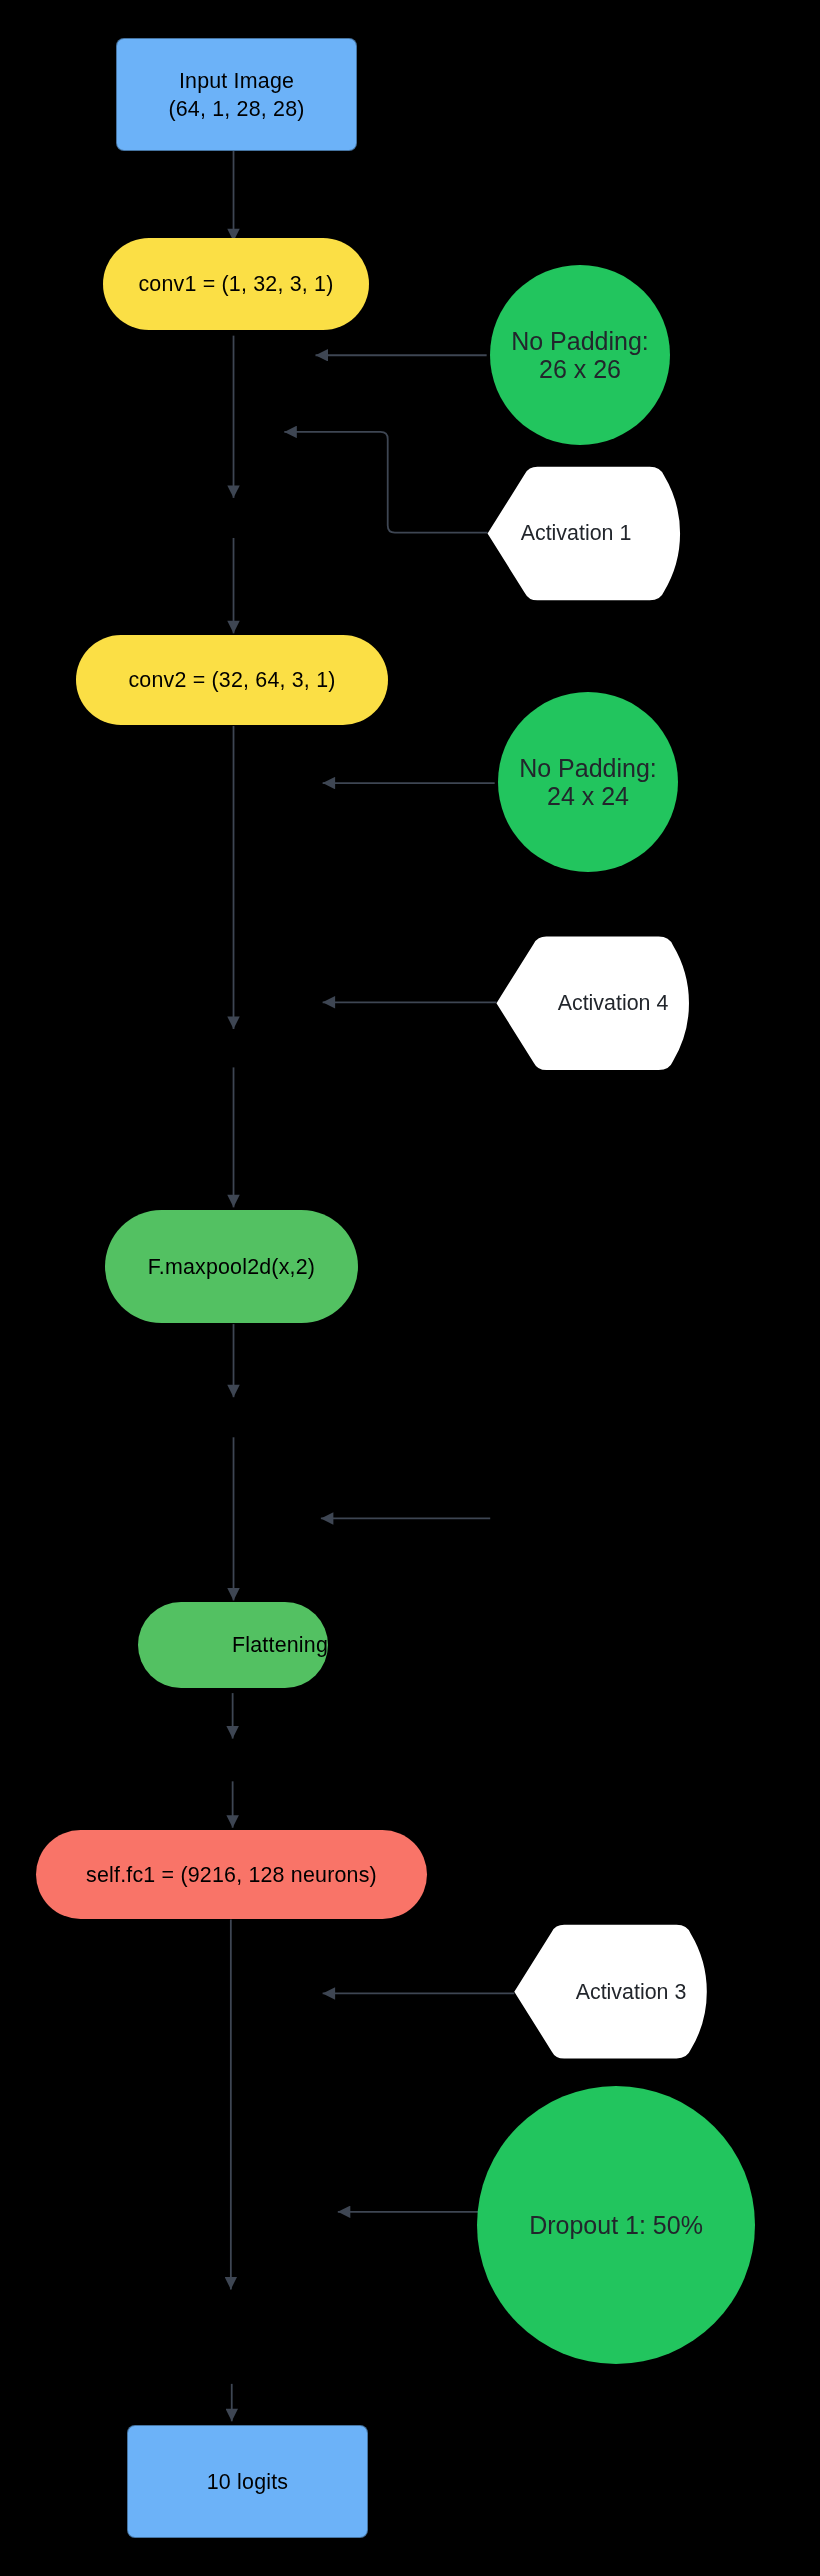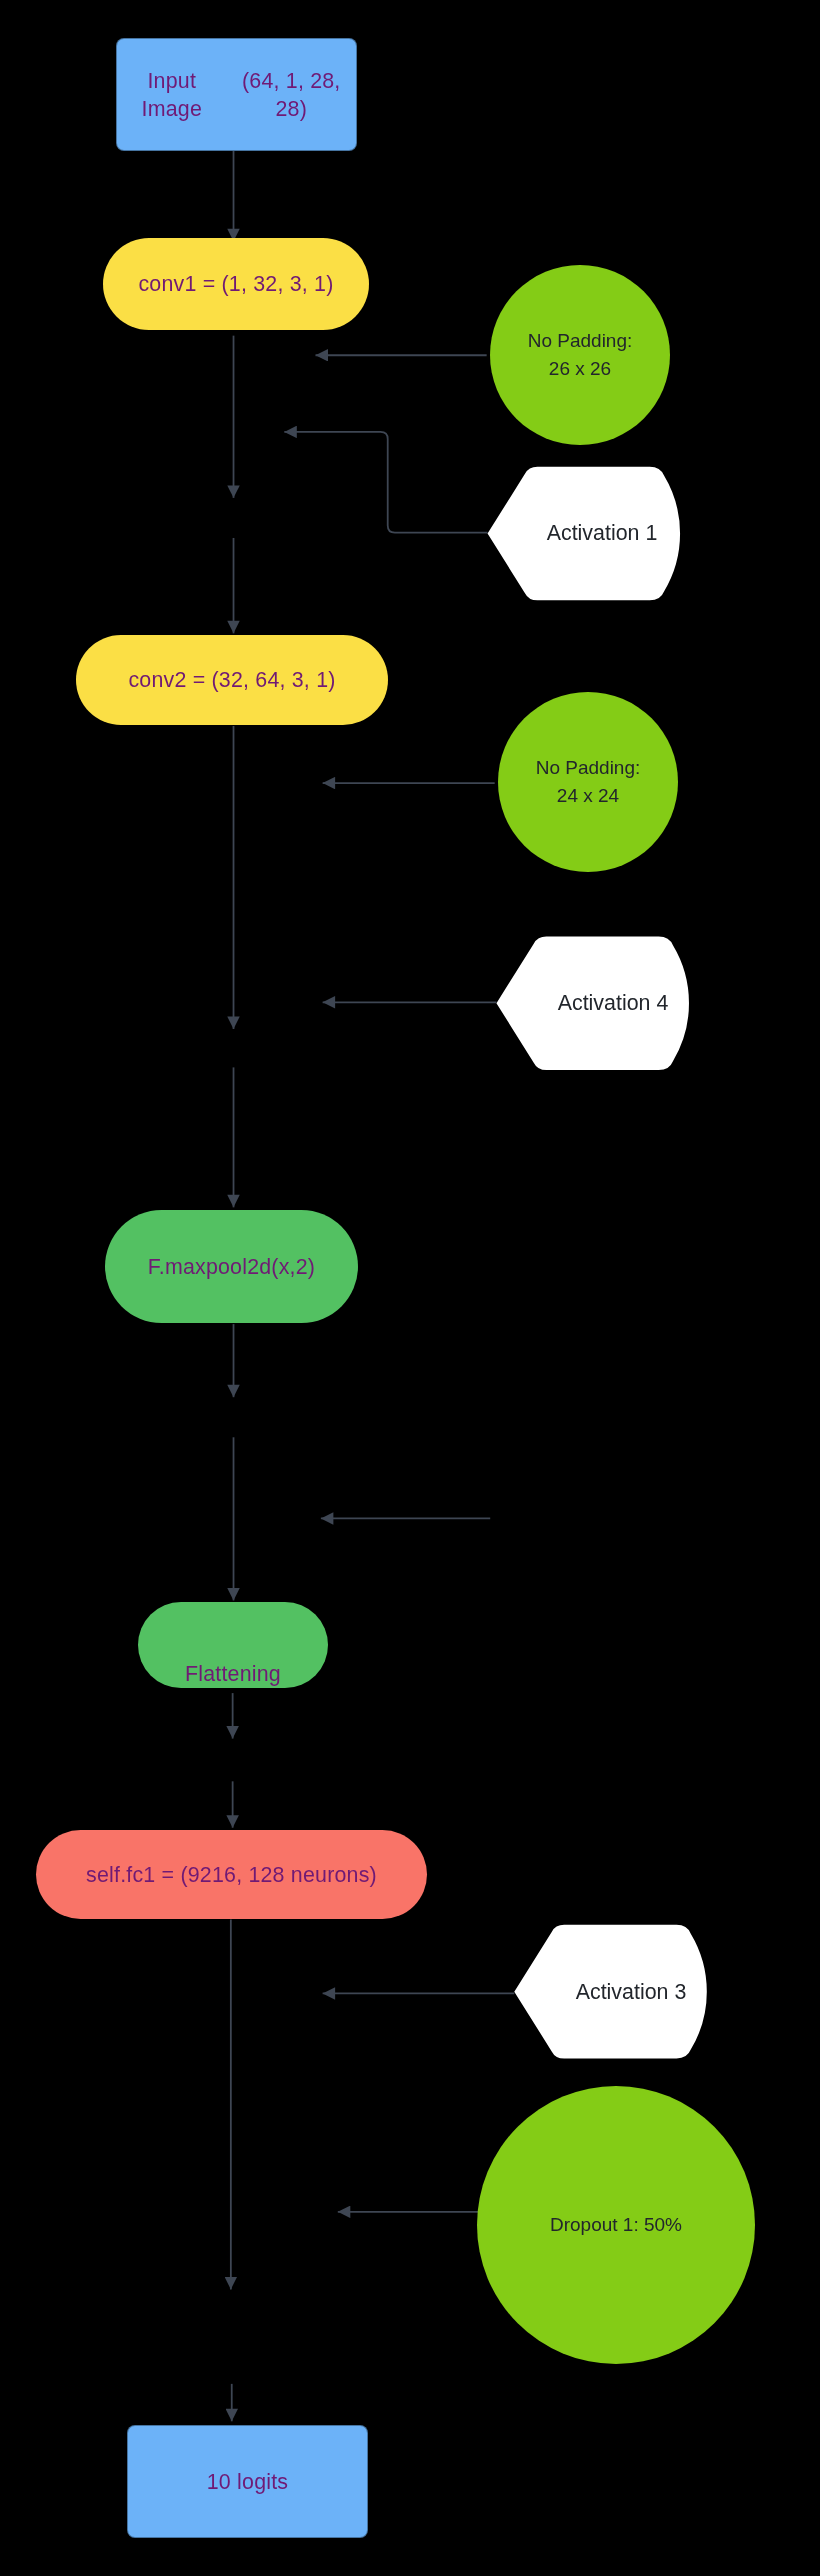--- a/index.html
+++ b/index.html
@@ -6,33 +6,33 @@
   .canvas{
     position:relative;
     width:820px;height:2576px;
     background:#000000;
     font-family:"Liberation Sans", sans-serif;
     overflow:hidden;
   }
   .wires{position:absolute;inset:0;width:820px;height:2576px;}
   .node{
     position:absolute;
-    display:flex;flex-direction:row;align-items:center;justify-content:center;
-    text-align:center;color:#701a75;
+    display:flex;flex-direction:column;align-items:center;justify-content:center;
+    text-align:center;color:#000000;
     font-size:21.4px;line-height:28px;letter-spacing:0.2px;
   }
   .rect{background:#6cb2f8;border-radius:8px;border:0.9px solid rgba(0,0,0,.35);}
   .pill{border-radius:891px;}
   .yellow{background:#fbdf45;}
   .green{background:#53c162;}
   .salmon{background:#f97468;}
   .circle{
-    position:absolute;background:#84cc16;border-radius:50%;
+    position:absolute;background:#22c55e;border-radius:50%;
     display:flex;flex-direction:column;align-items:center;justify-content:center;
-    text-align:center;color:#22262c;font-size:19px;line-height:28.5px;
+    text-align:center;color:#22262c;font-size:25px;line-height:28.5px;
   }
   .shape-label{
     position:absolute;display:flex;align-items:center;justify-content:center;
     text-align:center;color:#22262c;font-size:21.4px;
   }
 </style>
 </head>
 <body>
 
 <div class="canvas">
@@ -112,21 +112,21 @@
   <div class="circle" style="left:498px;top:692px;width:180px;height:180px;">
     <span>No Padding:</span>
     <span>24 x 24</span>
   </div>
 
 
   <div class="circle" style="left:477px;top:2086px;width:278px;height:278px;">
     <span>Dropout 1: 50%</span>
   </div>
 
-  <div class="shape-label" style="left:526px;top:466px;width:152px;height:134px;">
+  <div class="shape-label" style="left:500px;top:466px;width:152px;height:134px;">
     <span>Activation 1</span>
   </div>
 
   <div class="shape-label" style="left:537px;top:936px;width:152px;height:134px;">
     <span>Activation 4</span>
   </div>
 
   <div class="shape-label" style="left:555px;top:1925px;width:152px;height:134px;">
     <span>Activation 3</span>
   </div>

